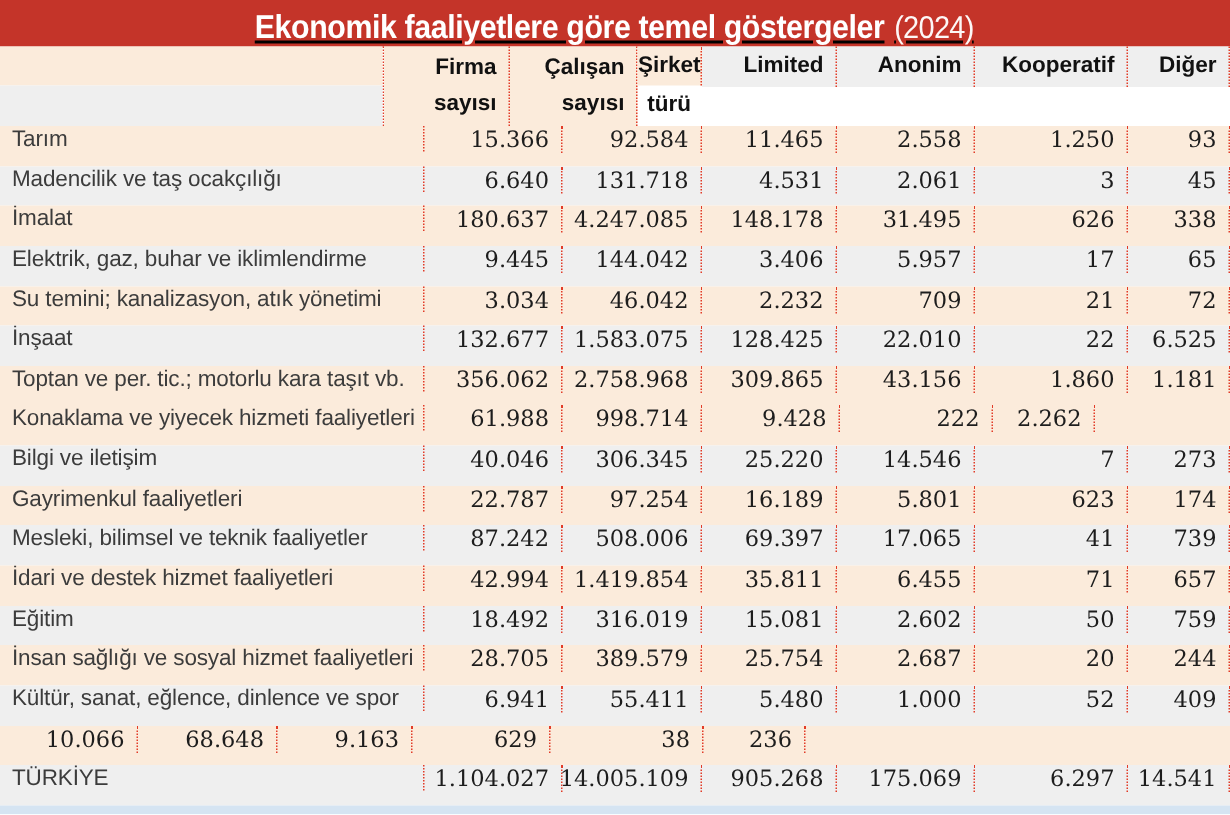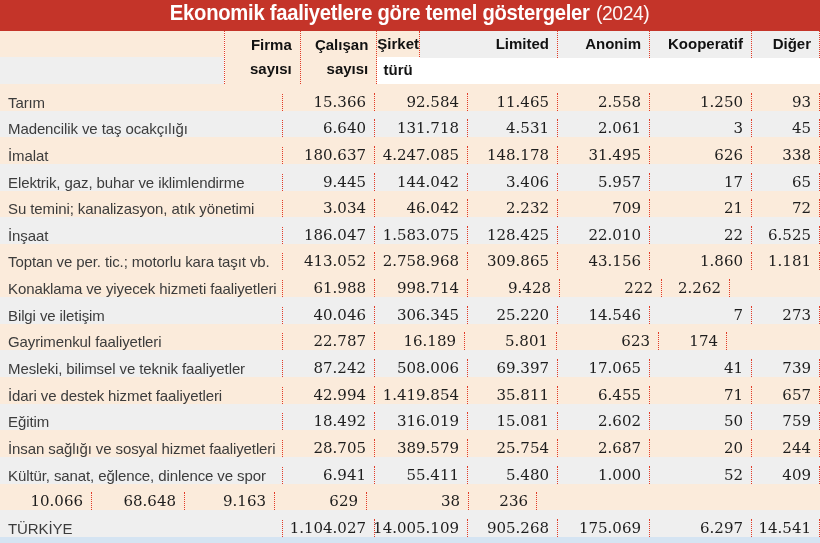--- a/index.html
+++ b/index.html
@@ -15,21 +15,21 @@
   *{margin:0;padding:0;box-sizing:border-box;}
   html,body{background:#fff;}
   .wrap{
     width:820px;height:543px;overflow:hidden;position:relative;
     font-family:"Liberation Sans",sans-serif;background:#fff;
     display:flex;flex-direction:column;
   }
   
   .titlebar{
     height:31px;flex:0 0 31px;background:var(--title-bar);
-    display:flex;align-items:flex-start;justify-content:center;
+    display:flex;align-items:flex-end;justify-content:center;text-decoration:underline;
   }
   .titleline{display:flex;align-items:baseline;gap:7px;transform:scaleX(.92);}
   .t-main{
     color:var(--title-text);font-weight:700;font-size:22px;letter-spacing:-.3px;
     white-space:nowrap;
   }
   .t-year{
     color:var(--title-text);font-weight:400;font-size:21px;letter-spacing:-.5px;
     white-space:nowrap;opacity:.96;
   }
@@ -43,30 +43,30 @@
     font-weight:700;font-size:15px;color:#111;text-align:right;
     padding:2px 8px 0 4px;line-height:24px;
   }
   .h-firma{width:var(--w-firma);}
   .h-calisan{width:var(--w-calisan);}
   .h-group{flex:1;display:flex;flex-direction:row;}
   .h-group-title{
     height:26px;background:var(--stripe-cream);border-right:1px dotted var(--dotted-line);
     font-weight:700;font-size:15px;color:#111;text-align:center;line-height:26px;
   }
-  .h-subcols{height:27px;display:flex;background:var(--stripe-gray);padding-left:48px;}
+  .h-subcols{height:27px;display:flex;background:var(--stripe-gray);}
   .h-sub{
     font-weight:700;font-size:15px;color:#111;text-align:right;
     line-height:26px;padding-right:8px;border-right:1px dotted var(--dotted-line);
   }
   .h-lim{width:var(--w-lim);} .h-anon{width:var(--w-anon);}
   .h-koop{width:var(--w-koop);} .h-diger{width:var(--w-diger);}
   
   .tbody{flex:1;display:flex;flex-direction:column;}
-  .row{flex:1;display:flex;align-items:flex-end;}
+  .row{flex:1;display:flex;align-items:flex-start;}
   .row.cream{background:var(--stripe-cream);}
   .row.gray{background:var(--stripe-gray);}
   .cell{display:flex;align-items:center;border-right:1px dotted var(--dotted-line);}
   .lbl{
     width:var(--w-label);padding-left:8px;
     font-size:15px;color:#3c3c3c;letter-spacing:-.1px;white-space:nowrap;overflow:hidden;
   }
   .num{
     justify-content:flex-end;padding-right:8px;
     font-family:"DejaVu Serif",serif;font-size:15px;color:#1d1d1d;white-space:nowrap;
@@ -153,31 +153,31 @@
     <div class="cell num c1">3.034</div>
     <div class="cell num c2">46.042</div>
     <div class="cell num c3">2.232</div>
     <div class="cell num c4">709</div>
     <div class="cell num c5">21</div>
     <div class="cell num c6">72</div>
   </div>
 
   <div class="row gray">
     <div class="cell lbl">İnşaat</div>
-    <div class="cell num c1">186.047</div>
+    <div class="cell num c1">132.677</div>
     <div class="cell num c2">1.583.075</div>
     <div class="cell num c3">128.425</div>
     <div class="cell num c4">22.010</div>
     <div class="cell num c5">22</div>
     <div class="cell num c6">6.525</div>
   </div>
 
   <div class="row cream">
     <div class="cell lbl">Toptan ve per. tic.; motorlu kara taşıt vb.</div>
-    <div class="cell num c1">413.052</div>
+    <div class="cell num c1">356.062</div>
     <div class="cell num c2">2.758.968</div>
     <div class="cell num c3">309.865</div>
     <div class="cell num c4">43.156</div>
     <div class="cell num c5">1.860</div>
     <div class="cell num c6">1.181</div>
   </div>
 
 
   <div class="row cream">
     <div class="cell lbl">Konaklama ve yiyecek hizmeti faaliyetleri</div>
@@ -194,20 +194,21 @@
     <div class="cell num c2">306.345</div>
     <div class="cell num c3">25.220</div>
     <div class="cell num c4">14.546</div>
     <div class="cell num c5">7</div>
     <div class="cell num c6">273</div>
   </div>
 
   <div class="row cream">
     <div class="cell lbl">Gayrimenkul faaliyetleri</div>
     <div class="cell num c1">22.787</div>
+    <div class="cell num c2">97.254</div>
     <div class="cell num c3">16.189</div>
     <div class="cell num c4">5.801</div>
     <div class="cell num c5">623</div>
     <div class="cell num c6">174</div>
   </div>
 
   <div class="row gray">
     <div class="cell lbl">Mesleki, bilimsel ve teknik faaliyetler</div>
     <div class="cell num c1">87.242</div>
     <div class="cell num c2">508.006</div>

